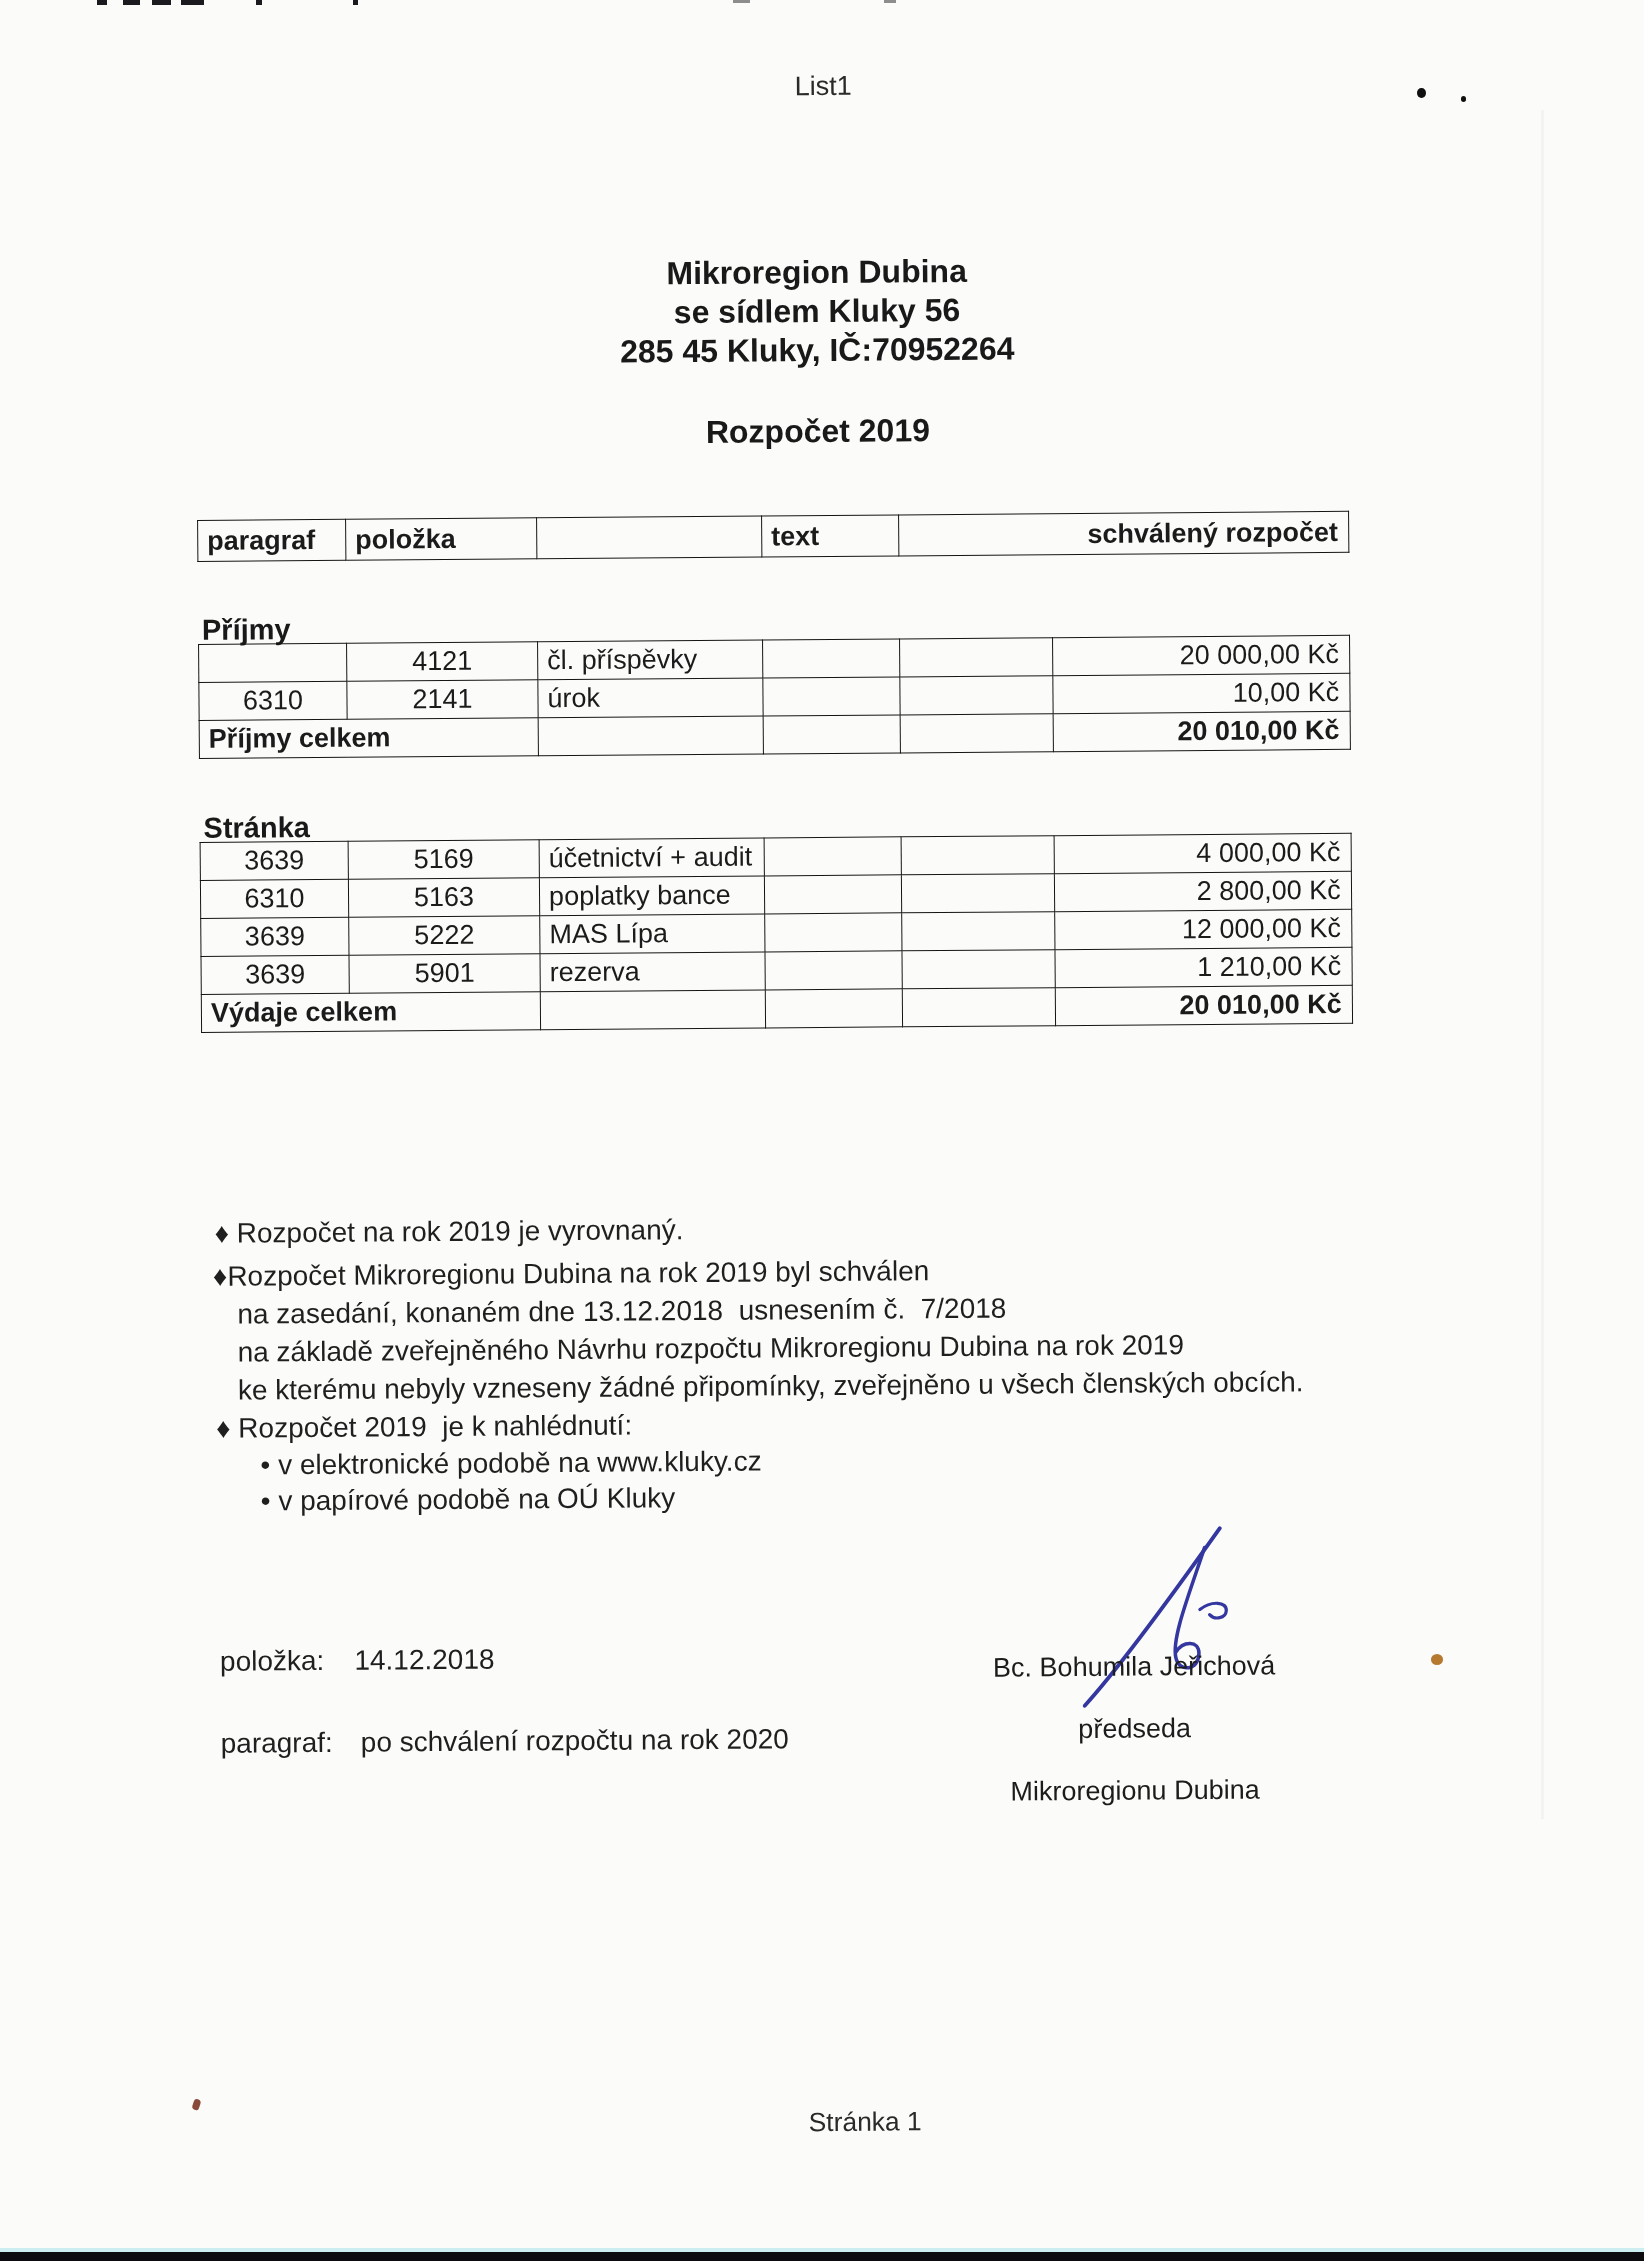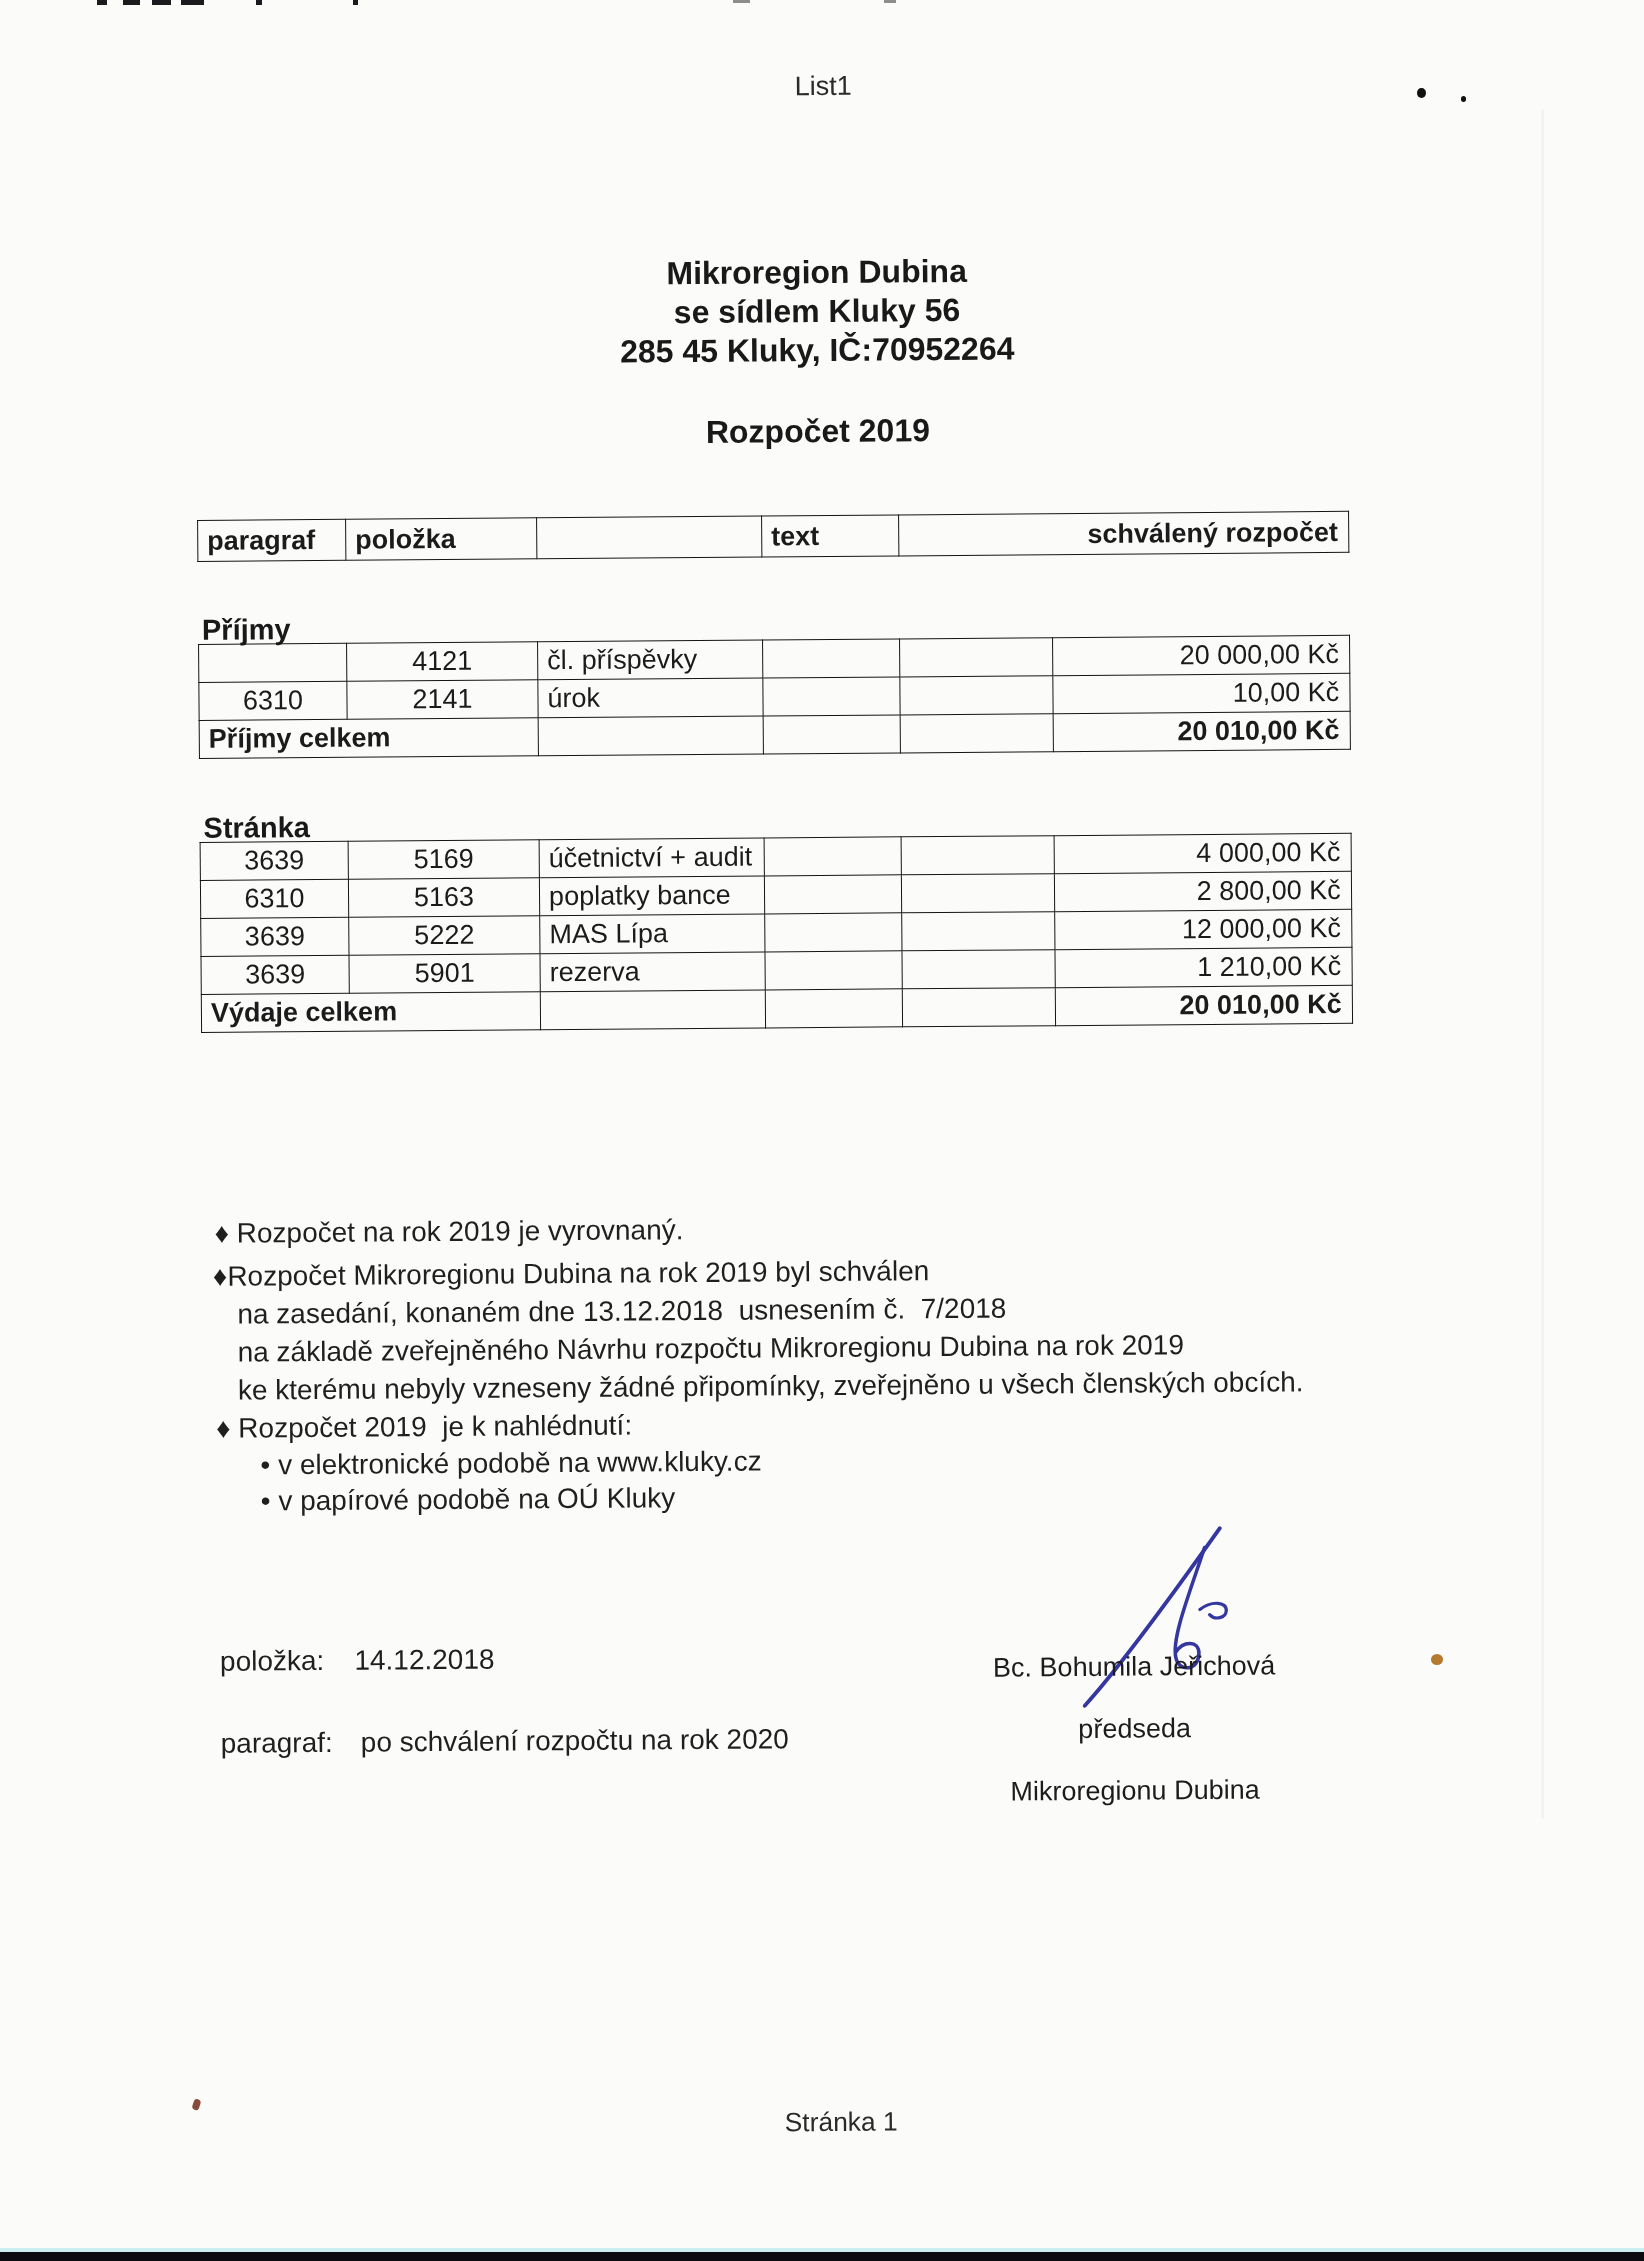--- a/index.html
+++ b/index.html
@@ -201,21 +201,21 @@
     <div>Mikroregionu Dubina</div>
   </div>
 
   <div class="abs posting" style="left:215px; top:1641px;">
     <span>položka:</span><span class="val" style="margin-left:30px;">14.12.2018</span>
   </div>
   <div class="abs posting" style="left:215px; top:1723px;">
     <span>paragraf:</span><span class="val" style="margin-left:28px;">po schválení rozpočtu na rok 2020</span>
   </div>
 
-  <div class="abs footer-label" style="left:776px; top:2107px;">Stránka 1</div>
+  <div class="abs footer-label" style="left:800px; top:2107px;">Stránka 1</div>
 </div>
 
 <div>
   <div class="dash" style="left:97px; width:10.3px;"></div>
   <div class="dash" style="left:123px; width:17px;"></div>
   <div class="dash" style="left:152px; width:19.3px;"></div>
   <div class="dash" style="left:181px; width:23px;"></div>
   <div class="dash" style="left:256px; width:6.4px;"></div>
   <div class="dash" style="left:353px; width:5.2px;"></div>
   <div class="dash faint" style="left:733px; width:17px;"></div>

